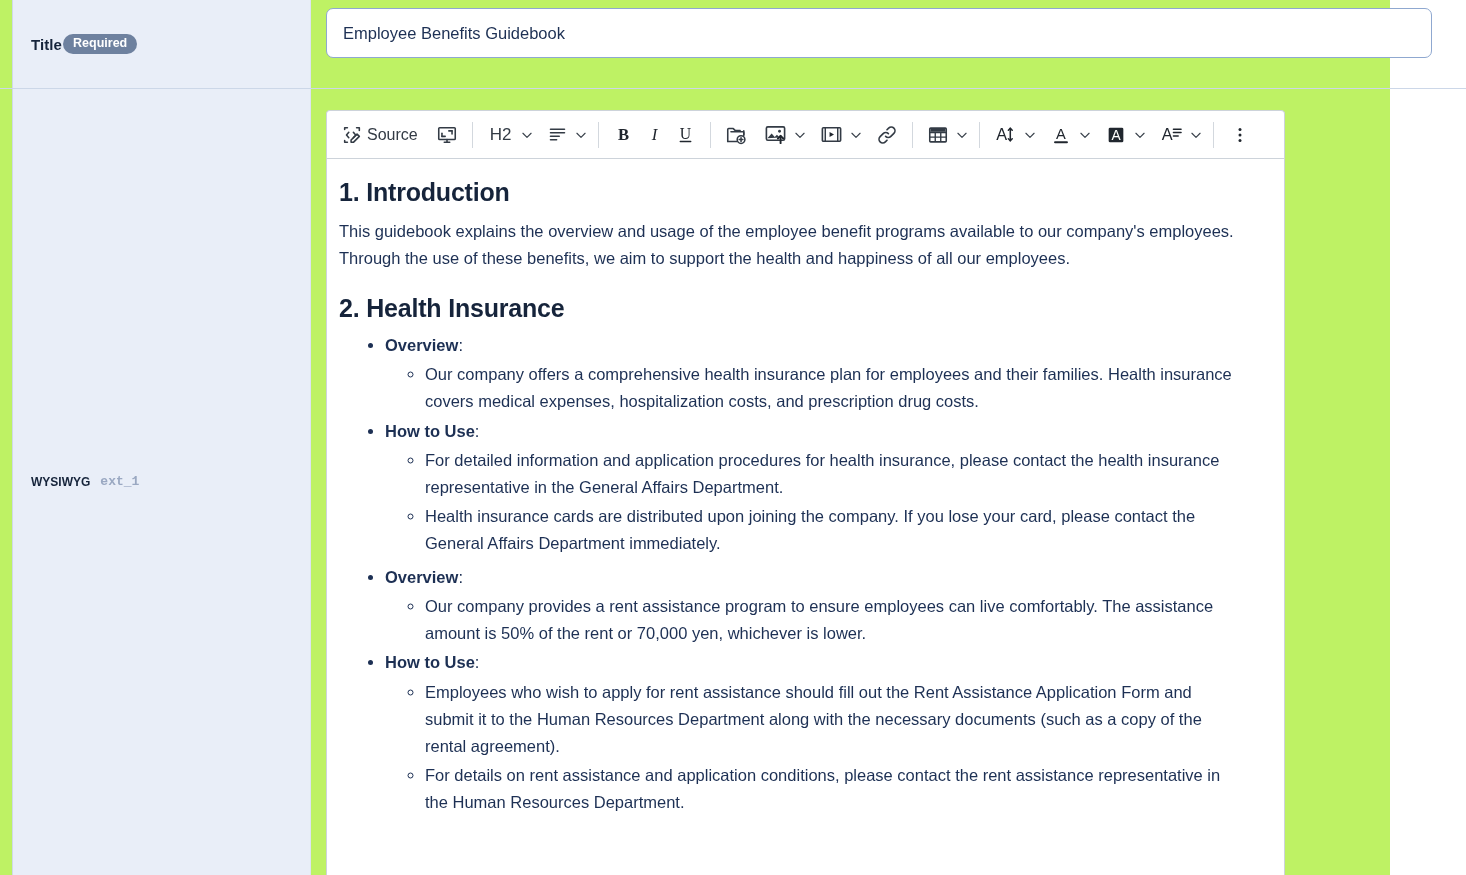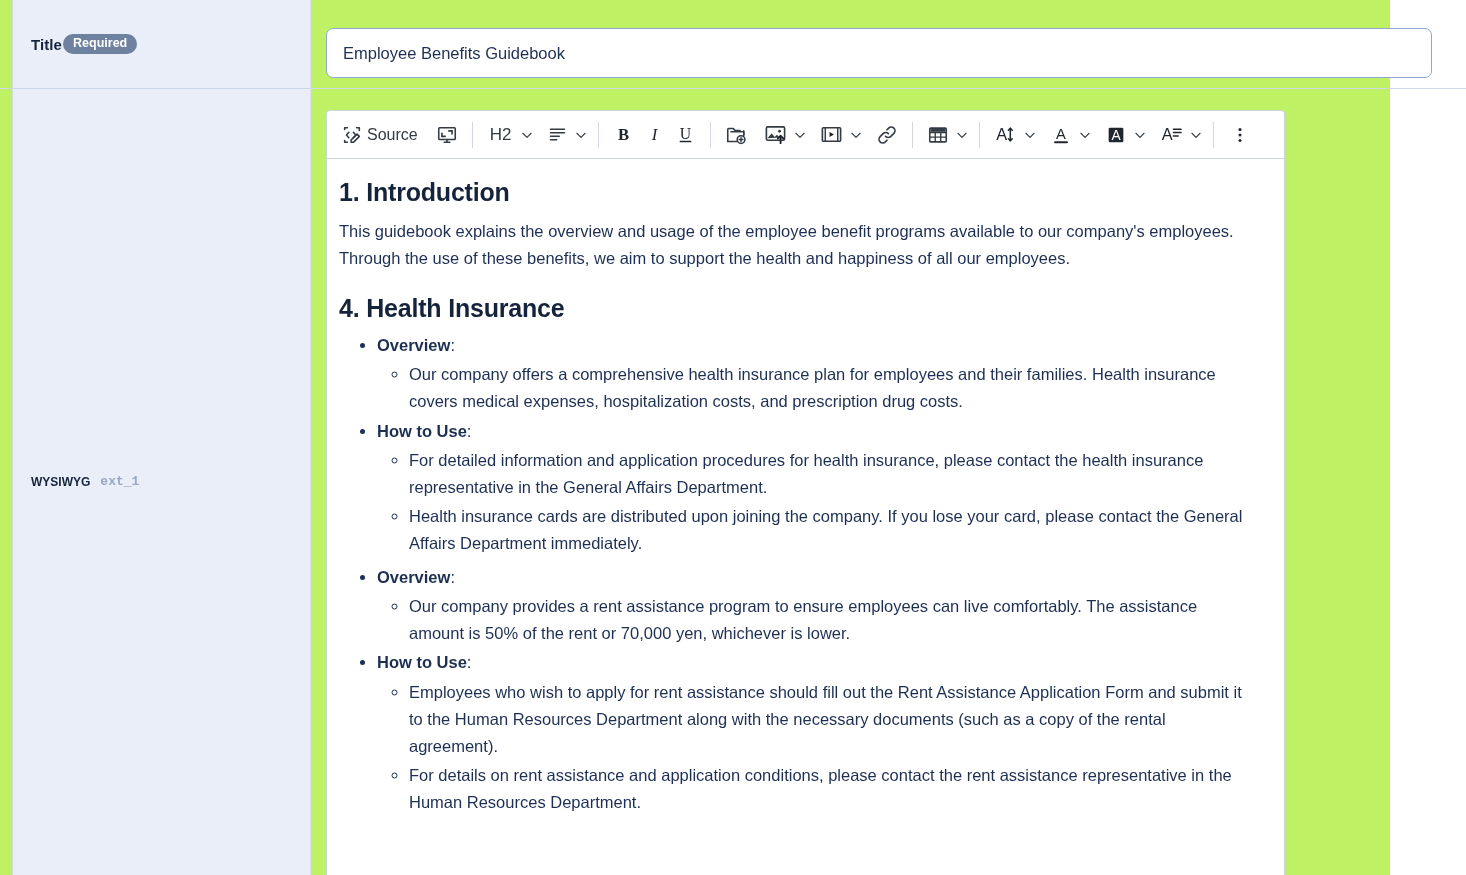--- a/index.html
+++ b/index.html
@@ -40,21 +40,21 @@
     font-family: "Liberation Mono", monospace;
   }
 
   
   .hdivider {
     position: absolute; left: 0; top: 88px; width: 1466px; height: 1px;
     background: #ccd7e8;
   }
 
   
-  .title-field-wrap { position: absolute; left: 326px; top: 28px; width: 1106px; }
+  .title-field-wrap { position: absolute; left: 326px; top: 8px; width: 1106px; }
   .title-input {
     width: 100%; height: 50px;
     border: 1px solid #8fa8d0; border-radius: 7px;
     background: #ffffff; color: #1d3054;
     font-family: "Liberation Sans", sans-serif;
     font-size: 16.5px; padding: 0 16px; outline: none;
   }
 
   
   .editor { position: absolute; left: 326px; top: 110px; width: 959px; }
@@ -87,21 +87,21 @@
   }
   .doc { font-size: 16.5px; line-height: 1.65; color: #1d3054; }
   .doc h2 {
     font-size: 25px; font-weight: bold; color: #16243b;
     margin: 20px 0 8px; line-height: 1.25; letter-spacing: -.2px;
   }
   .doc h2:first-child { margin-top: 0; }
   .doc p { margin: 10px 0 14px; }
   .doc ul { list-style: disc; margin: 6px 0 6px 34px; }
   .doc ul ul { list-style: circle; margin: 2px 0 2px 28px; }
-  .doc li { margin: 2px 4px; }
+  .doc li { margin: 2px 12px; }
   .b { font-weight: bold; }
 </style>
 </head>
 <body>
 
 <div class="page">
 
   <div class="rail">
     <div class="rail-row rail-title-row">
       <span class="label-title">Title</span>
@@ -330,21 +330,21 @@
         </svg>
       </div>
     </div>
 
     <div class="content">
       <div class="doc">
 
         <h2>1. Introduction</h2>
         <p>This guidebook explains the overview and usage of the employee benefit programs available to our company's employees. Through the use of these benefits, we aim to support the health and happiness of all our employees.</p>
 
-        <h2>4. Health Insurance</h2>
+        <h2>2. Health Insurance</h2>
         <ul>
           <li>
             <span class="b">Overview</span><span>:</span>
             <ul>
               <li>Our company offers a comprehensive health insurance plan for employees and their families. Health insurance covers medical expenses, hospitalization costs, and prescription drug costs.</li>
             </ul>
           </li>
           <li>
             <span class="b">How to Use</span><span>:</span>
             <ul>

